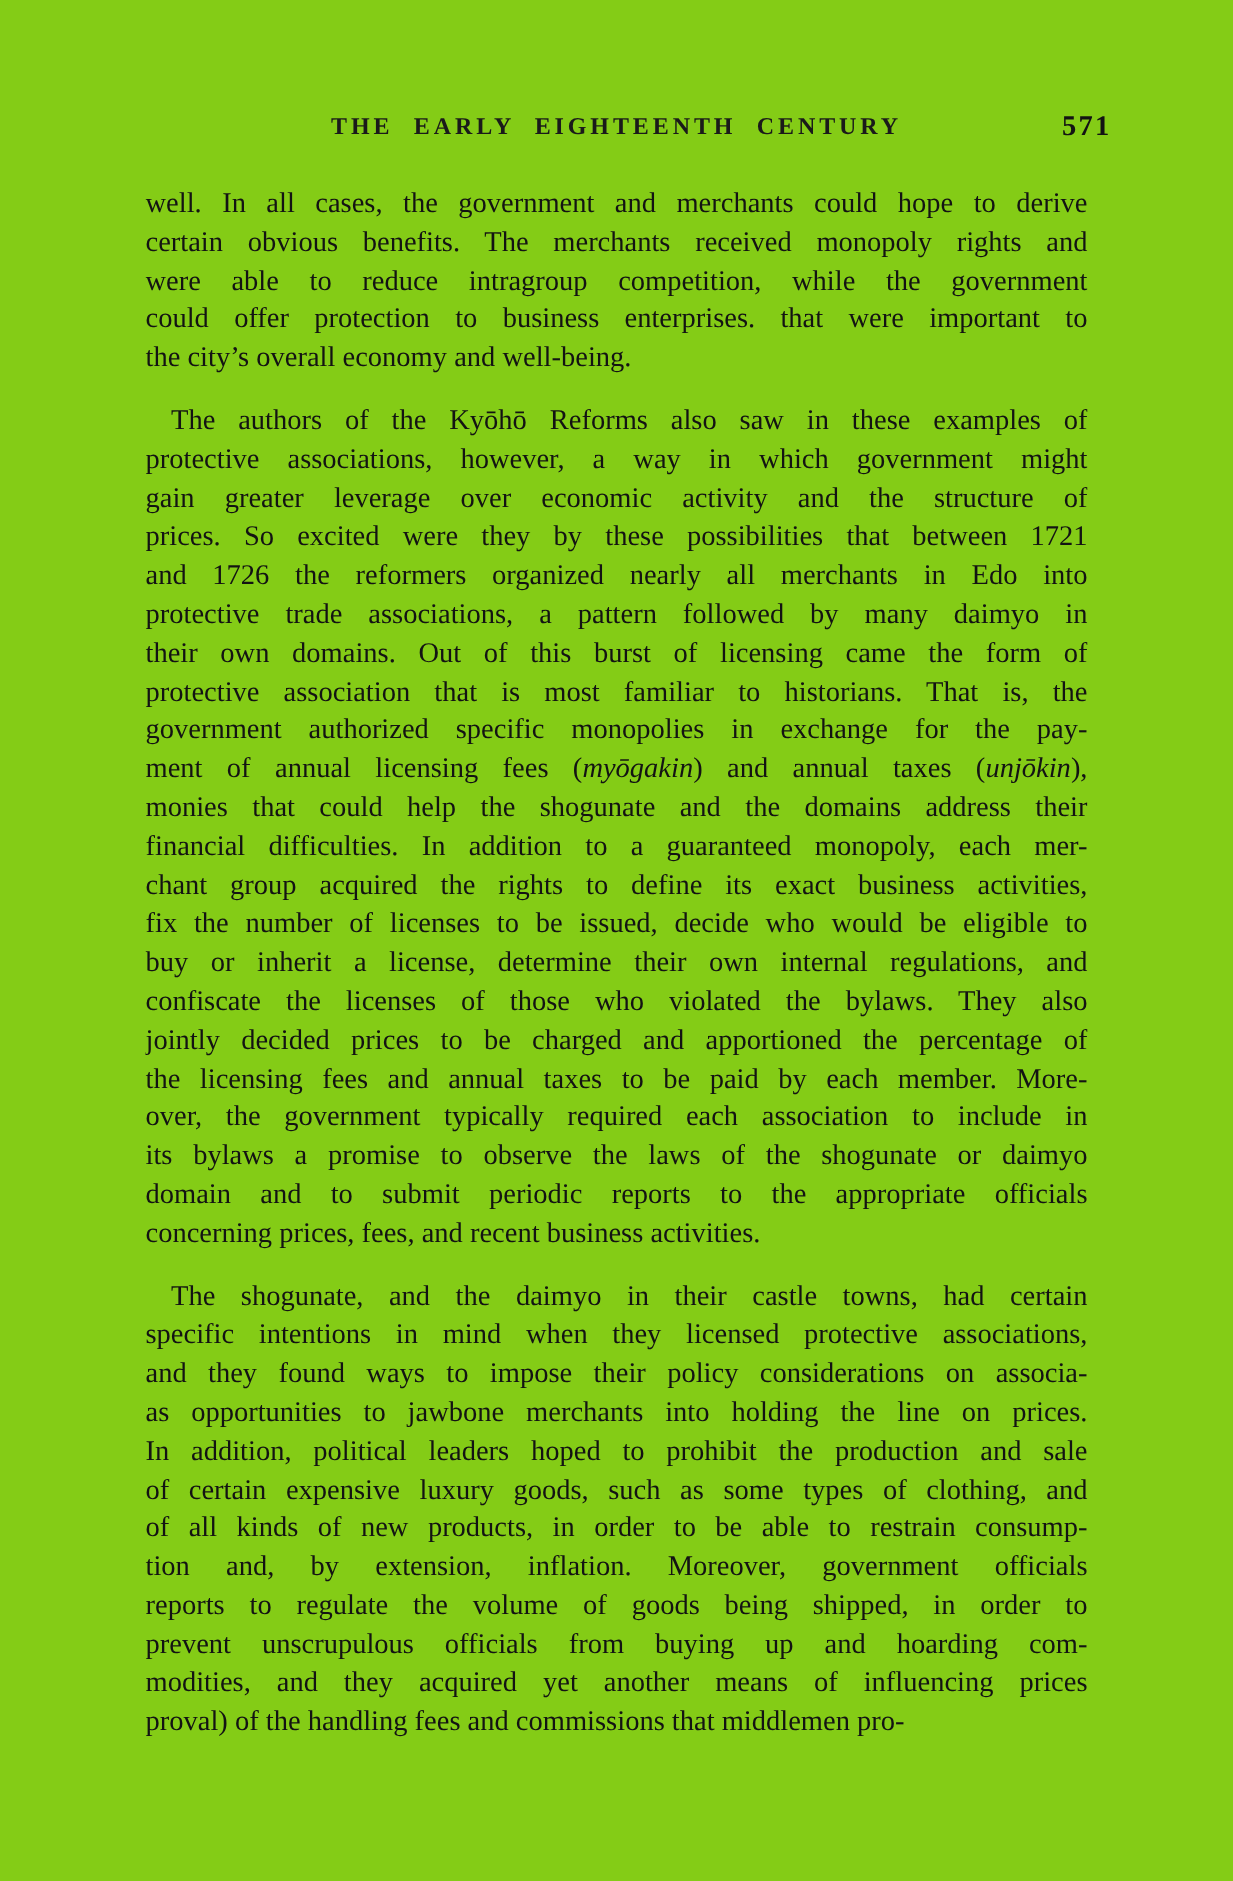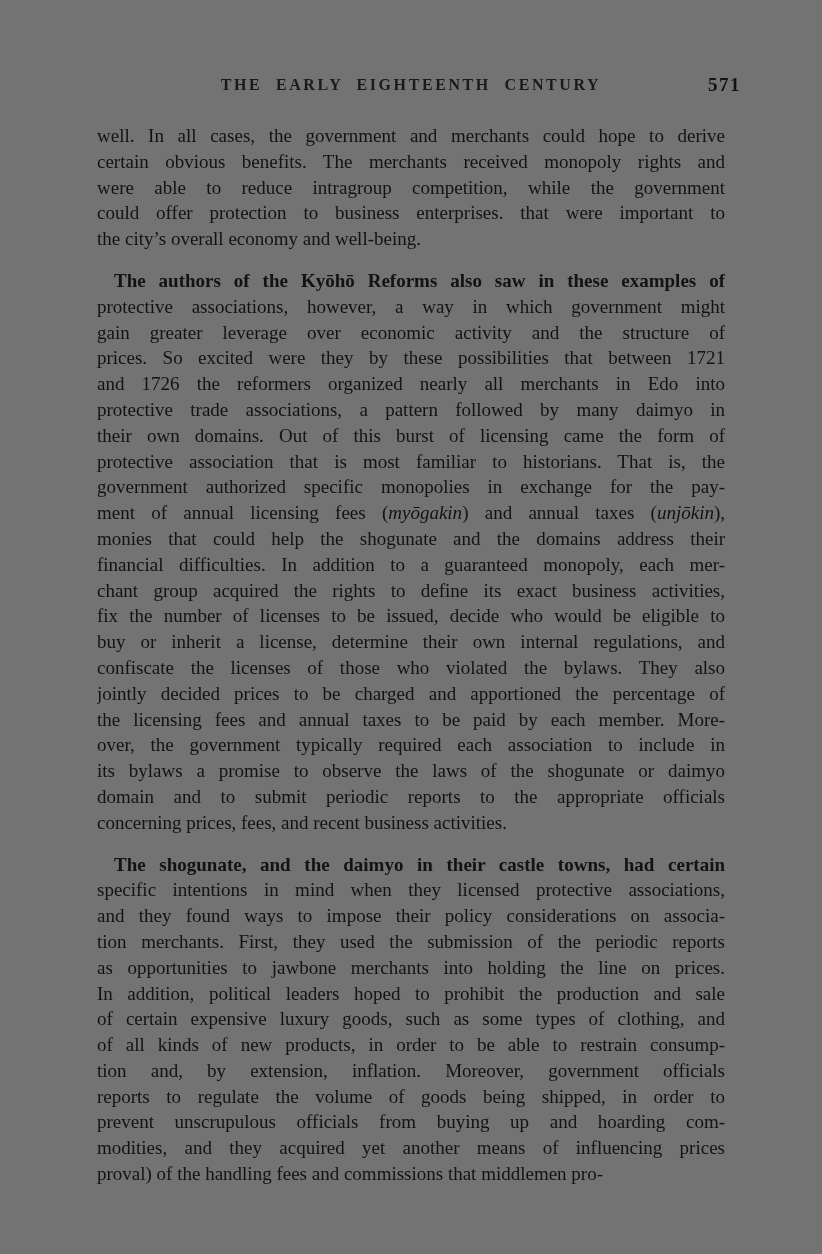--- a/index.html
+++ b/index.html
@@ -52,30 +52,29 @@
     overflow: hidden;
     text-align: justify;
     text-align-last: justify;
     white-space: normal;
   }
   .line.last {
     text-align-last: left;
   }
   .line.indent {
     text-indent: 17px;
-    font-weight: bold;
   }
   .line em {
     font-style: italic;
   }
 </style>
 </head>
 <body>
 
-<article class="page" style="background: #737373; color: rgb(19, 19, 19);">
+<article class="page" style="background: #84cc16; color: rgb(19, 19, 19);">
   <header class="running-header">
     <span class="running-title">THE EARLY EIGHTEENTH CENTURY</span>
     <span class="page-number">571</span>
   </header>
   <section class="page-body">
       <div class="paragraph">
         <div class="line"><span>well. In all cases, the government and merchants could hope to derive</span></div>
         <div class="line"><span>certain obvious benefits. The merchants received monopoly rights and</span></div>
         <div class="line"><span>were able to reduce intragroup competition, while the government</span></div>
         <div class="line"><span>could offer protection to business enterprises. that were important to</span></div>
@@ -102,21 +101,20 @@
         <div class="line"><span>the licensing fees and annual taxes to be paid by each member. More-</span></div>
         <div class="line"><span>over, the government typically required each association to include in</span></div>
         <div class="line"><span>its bylaws a promise to observe the laws of the shogunate or daimyo</span></div>
         <div class="line"><span>domain and to submit periodic reports to the appropriate officials</span></div>
         <div class="line last"><span>concerning prices, fees, and recent business activities.</span></div>
       </div>
       <div class="paragraph">
         <div class="line indent"><span>The shogunate, and the daimyo in their castle towns, had certain</span></div>
         <div class="line"><span>specific intentions in mind when they licensed protective associations,</span></div>
         <div class="line"><span>and they found ways to impose their policy considerations on associa-</span></div>
-        <div class="line"><span>tion merchants. First, they used the submission of the periodic reports</span></div>
         <div class="line"><span>as opportunities to jawbone merchants into holding the line on prices.</span></div>
         <div class="line"><span>In addition, political leaders hoped to prohibit the production and sale</span></div>
         <div class="line"><span>of certain expensive luxury goods, such as some types of clothing, and</span></div>
         <div class="line"><span>of all kinds of new products, in order to be able to restrain consump-</span></div>
         <div class="line"><span>tion and, by extension, inflation. Moreover, government officials</span></div>
         <div class="line"><span>reports to regulate the volume of goods being shipped, in order to</span></div>
         <div class="line"><span>prevent unscrupulous officials from buying up and hoarding com-</span></div>
         <div class="line"><span>modities, and they acquired yet another means of influencing prices</span></div>
         <div class="line last"><span>proval) of the handling fees and commissions that middlemen pro-</span></div>
       </div>

